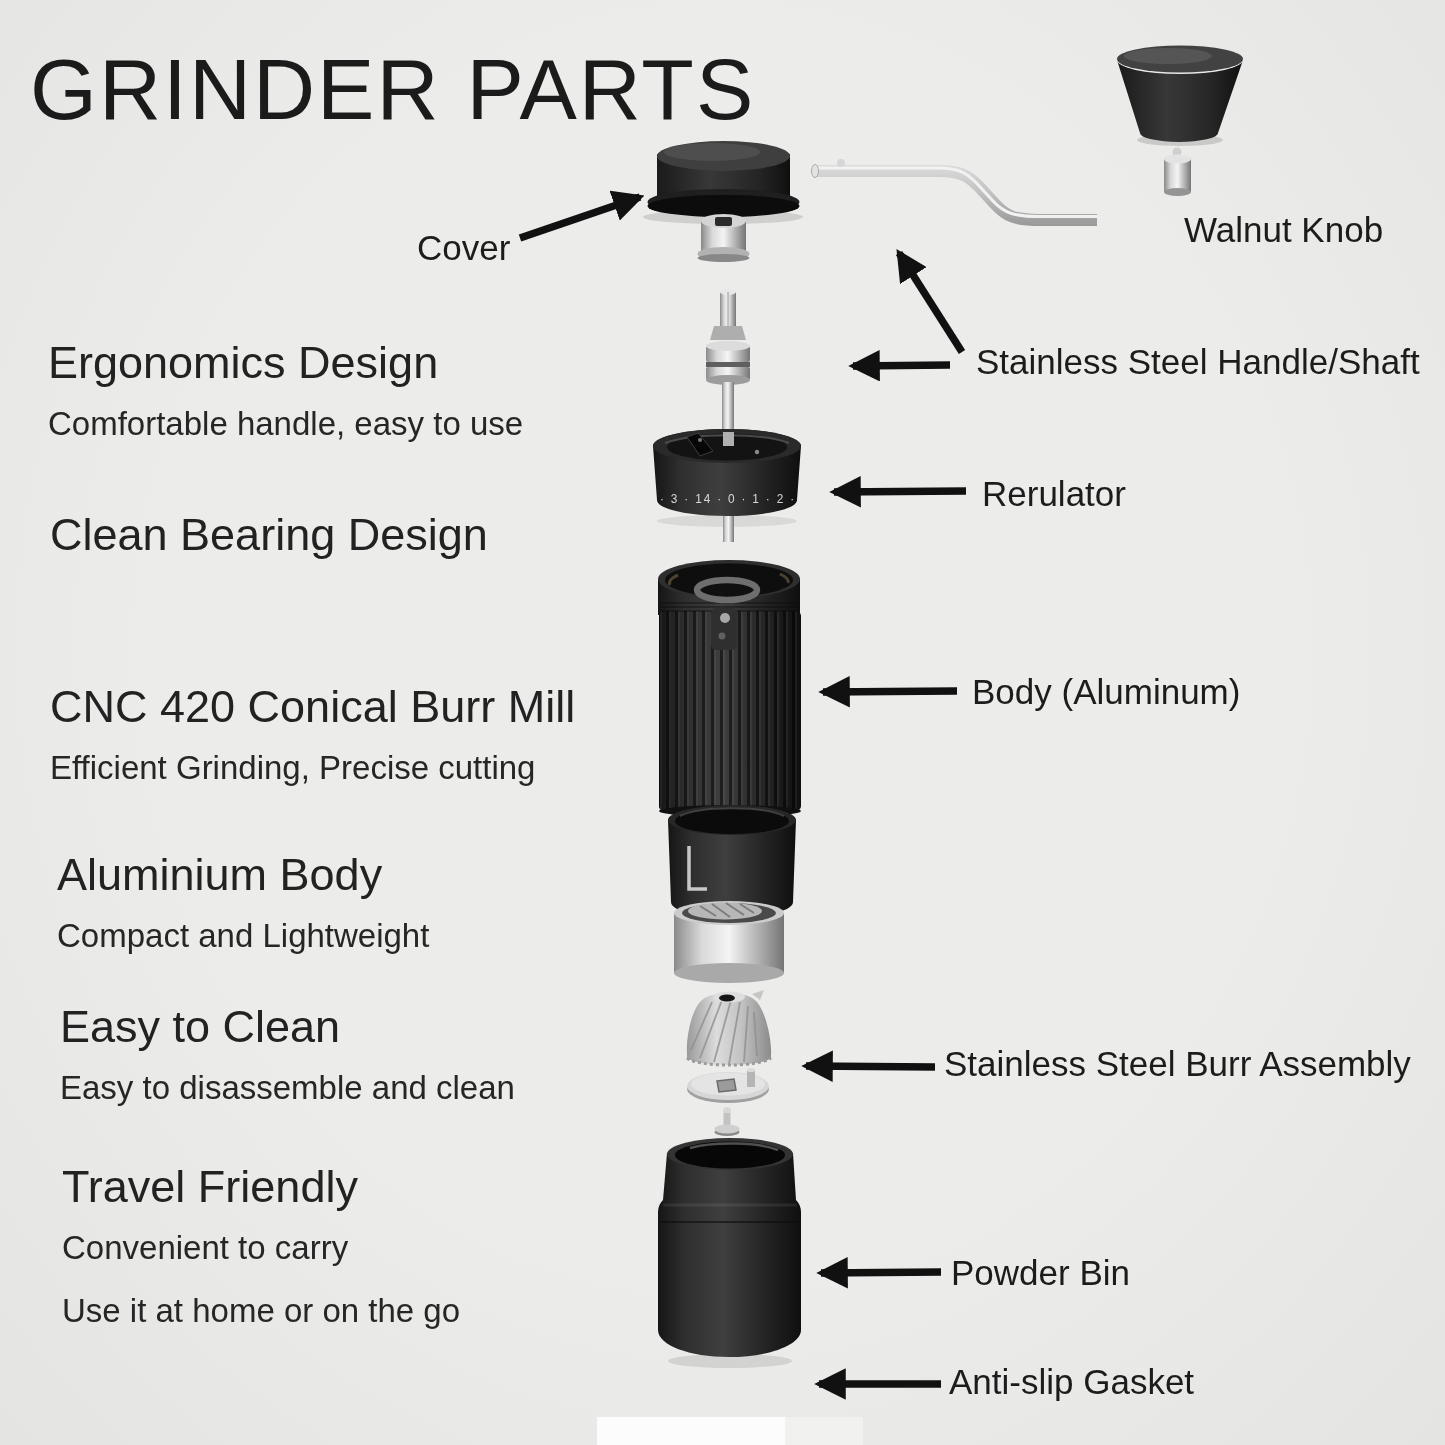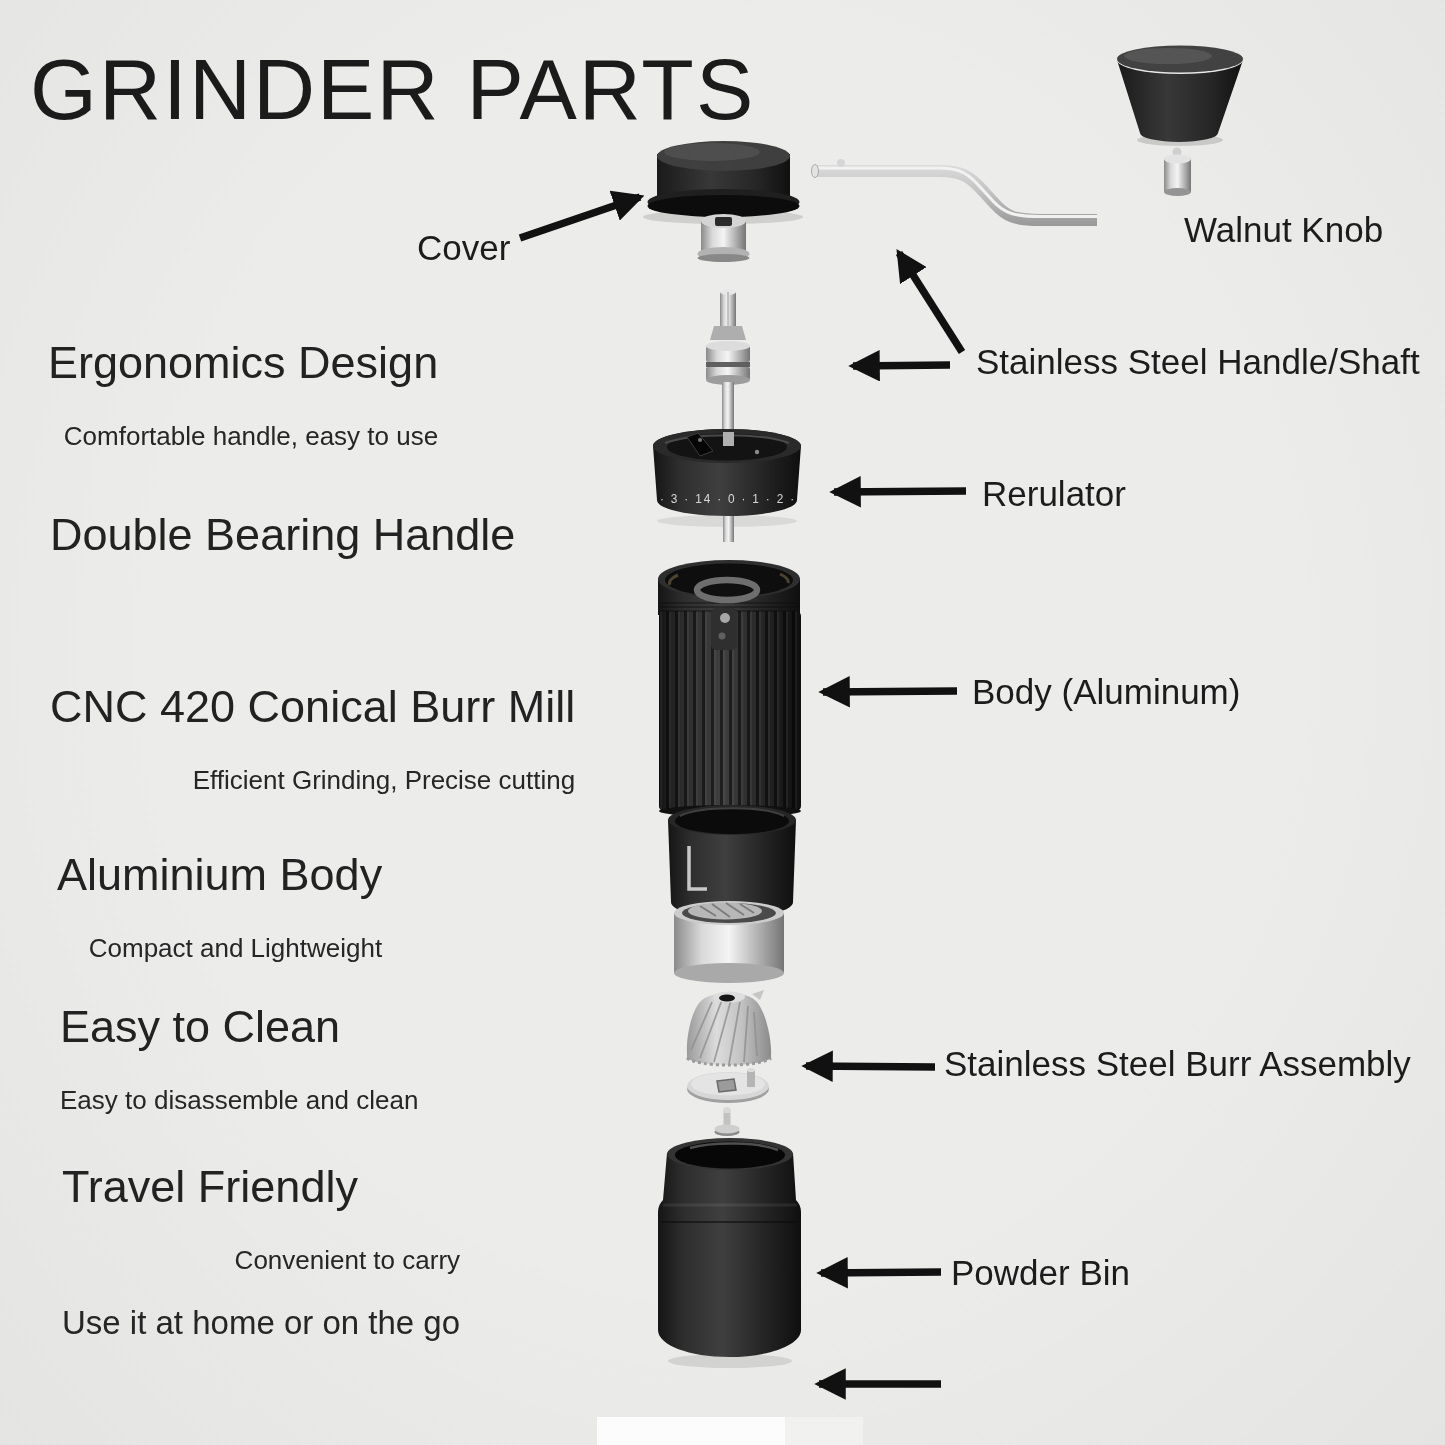--- a/index.html
+++ b/index.html
@@ -11,21 +11,21 @@
     font-family:"Liberation Sans", sans-serif;
     color:#1d1d1d;
   }
   .page-title{
     position:absolute;left:30px;top:40px;
     font-size:86px;font-weight:400;letter-spacing:2px;
     color:#1b1b1b;white-space:nowrap;
   }
   .feat{position:absolute;white-space:nowrap;}
   .fh{font-size:45px;line-height:50px;font-weight:400;color:#222;}
-  .fs{font-size:26px;line-height:40px;margin-top:28px;color:#262626;text-align:right;}
+  .fs{font-size:33px;line-height:40px;margin-top:16px;color:#262626;}
   .fs2{font-size:33px;line-height:40px;margin-top:23px;color:#262626;}
   .f1{left:48px;top:338px;}
   .f2{left:50px;top:510px;}
   .f3{left:50px;top:682px;}
   .f4{left:57px;top:850px;}
   .f5{left:60px;top:1002px;}
   .f6{left:62px;top:1162px;}
   .lbl{
     position:absolute;font-size:35px;line-height:40px;color:#1c1c1c;
     white-space:nowrap;font-weight:400;
@@ -46,21 +46,21 @@
 <div class="canvas">
 
   <div class="page-title">GRINDER PARTS</div>
 
   <section>
     <div class="feat f1">
       <div class="fh">Ergonomics Design</div>
       <div class="fs">Comfortable handle, easy to use</div>
     </div>
     <div class="feat f2">
-      <div class="fh">Double Bearing Handle</div>
+      <div class="fh">Clean Bearing Design</div>
     </div>
     <div class="feat f3">
       <div class="fh">CNC 420 Conical Burr Mill</div>
       <div class="fs">Efficient Grinding, Precise cutting</div>
     </div>
     <div class="feat f4">
       <div class="fh">Aluminium Body</div>
       <div class="fs">Compact and Lightweight</div>
     </div>
     <div class="feat f5">
@@ -266,14 +266,15 @@
     </g>
   </svg>
 
   <div class="lbl lbl-cover">Cover</div>
   <div class="lbl lbl-walnut">Walnut Knob</div>
   <div class="lbl lbl-handle">Stainless Steel Handle/Shaft</div>
   <div class="lbl lbl-regulator">Rerulator</div>
   <div class="lbl lbl-burr">Stainless Steel Burr Assembly</div>
   <div class="lbl lbl-body">Body (Aluminum)</div>
   <div class="lbl lbl-powder">Powder Bin</div>
+  <div class="lbl lbl-gasket">Anti-slip Gasket</div>
 
 </div>
 
 </body></html>

